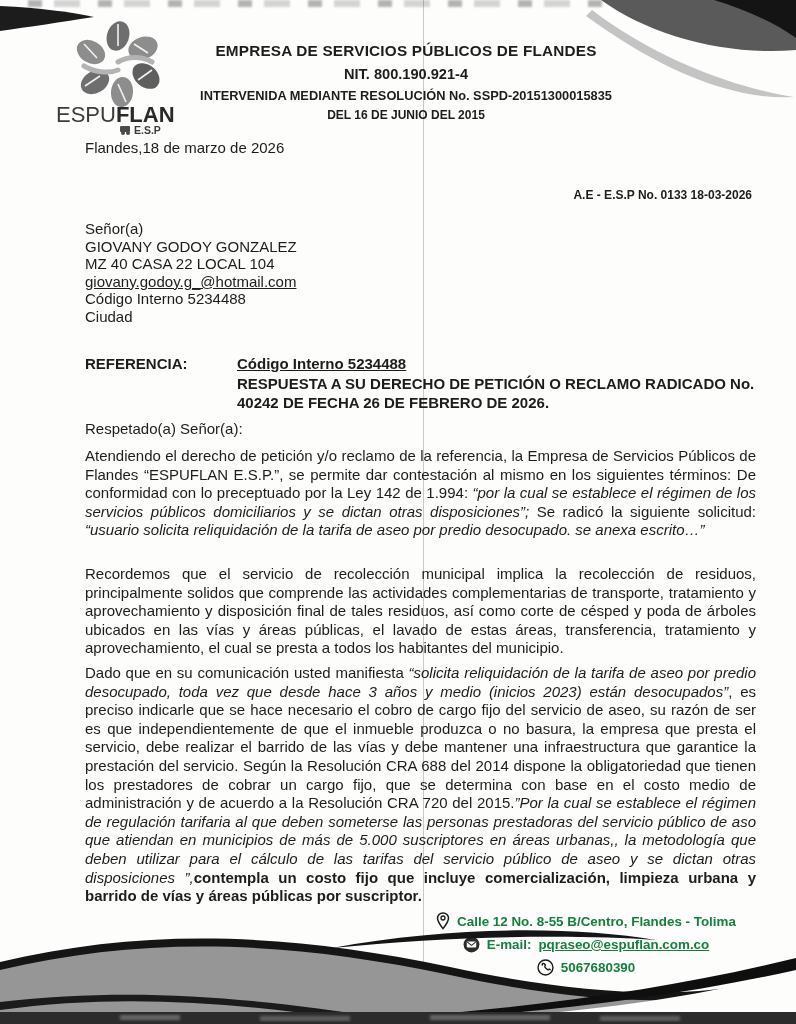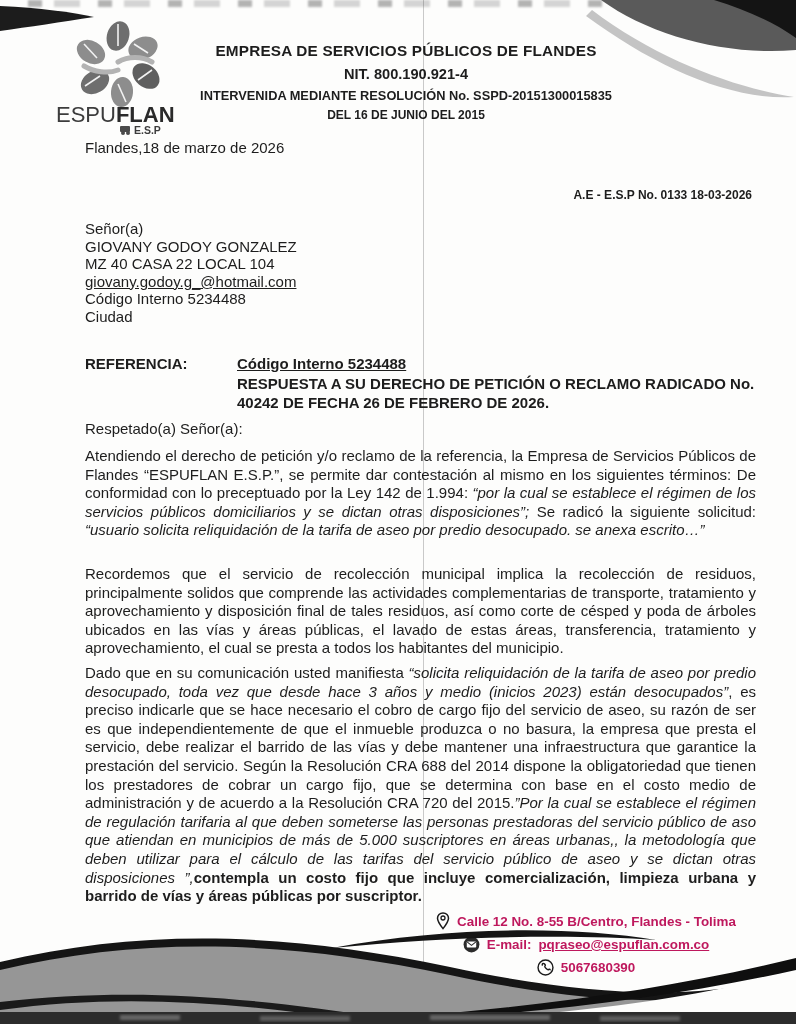--- a/index.html
+++ b/index.html
@@ -43,21 +43,21 @@
   .greeting { left:85px; top:420px; font-size:15px; }
   .para { left:85px; top:0; width:671px; font-size:15px; line-height:18.6px; text-align:justify; }
   .p1 { top:447px; }
   .p2 { top:565px; }
   .p3 { top:664px; }
   .it { font-style:italic; }
   .bd { font-weight:bold; }
 
   
   .footer-contact { position:absolute; right:24px; top:912px; width:372px;
-    font-size:13.4px; font-weight:bold; color:#be185d; }
+    font-size:13.4px; font-weight:bold; color:#15803d; }
   .fc-row { display:flex; align-items:center; justify-content:center; gap:7px; margin-bottom:6px; }
   .fc-row svg { flex:0 0 auto; }
   .fc-email a, .fc-email .u { }
   .u { text-decoration:underline; }
 </style>
 </head>
 <body>
 
 <div class="page">
 

